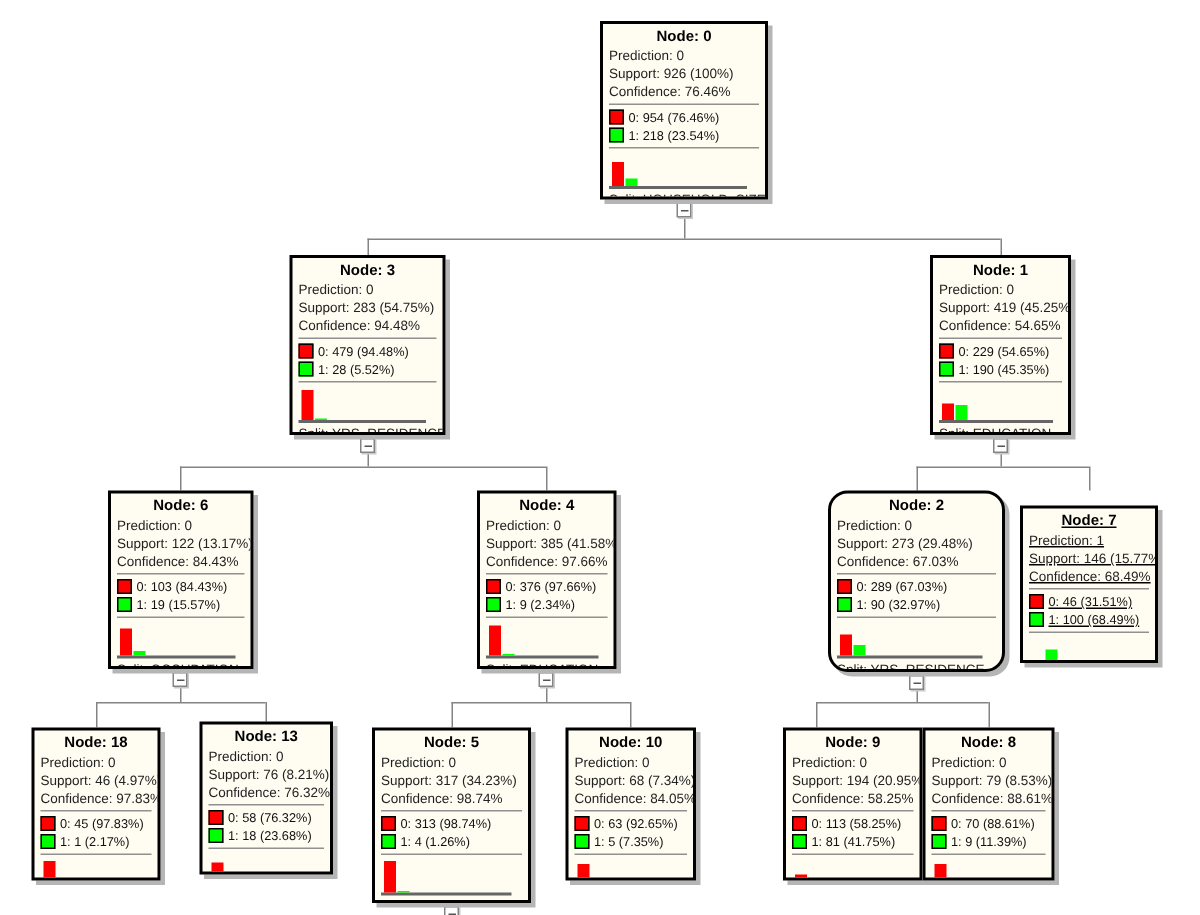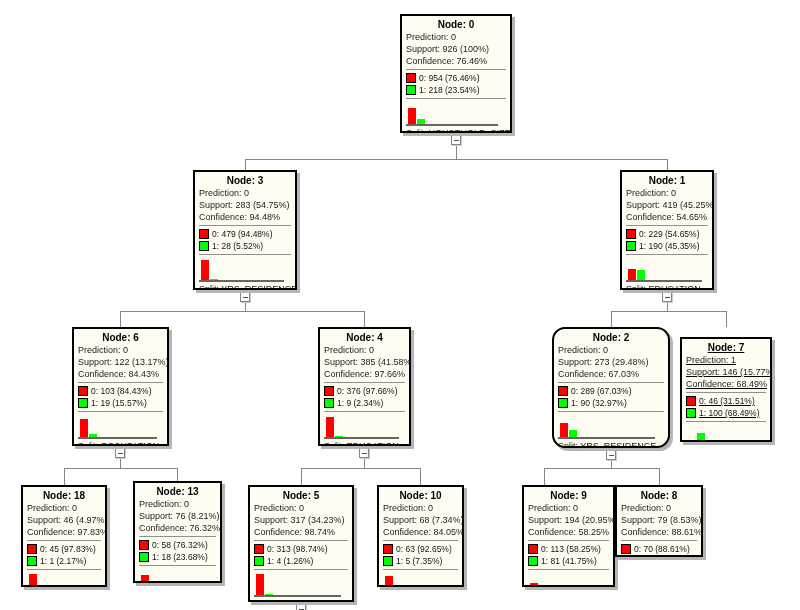--- a/index.html
+++ b/index.html
@@ -31,21 +31,21 @@
   .n1 {left:620px;top:170px;width:94px; height:120px;}
   .n6 {left:72px; top:327px;width:97px; height:119px;}
   .n4 {left:318px;top:327px;width:93px; height:119px;}
   .n2 {left:552px;top:327px;width:118px;height:121px;border-radius:13px;}
   .n7 {left:680px;top:337px;width:92px; height:105px;text-decoration:underline;}
   .n14{left:21px; top:485px;width:86px; height:102px;}
   .n13{left:133px;top:481px;width:89px; height:102px;}
   .n5 {left:248px;top:485px;width:106px;height:117px;}
   .n10{left:377px;top:485px;width:87px; height:102px;}
   .n9 {left:498px;top:485px;width:93px; height:102px;margin-left:24px;}
-  .n8 {left:615px;top:485px;width:88px; height:72px;}
+  .n8 {left:615px;top:485px;width:88px; height:102px;}
 </style>
 </head>
 <body>
 
 <div class="vline" style="left:456px;top:145px;height:14px;"></div>
 <div class="hline" style="left:245px;top:159px;width:422px;"></div>
 <div class="vline" style="left:245px;top:159px;height:11px;"></div>
 <div class="vline" style="left:667px;top:159px;height:11px;"></div>
 
 <div class="vline" style="left:245px;top:302px;height:9px;"></div>

